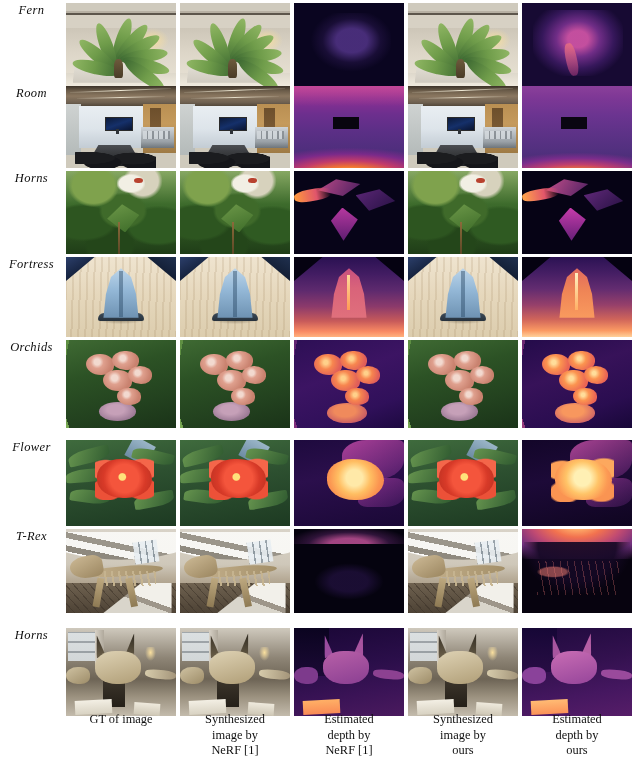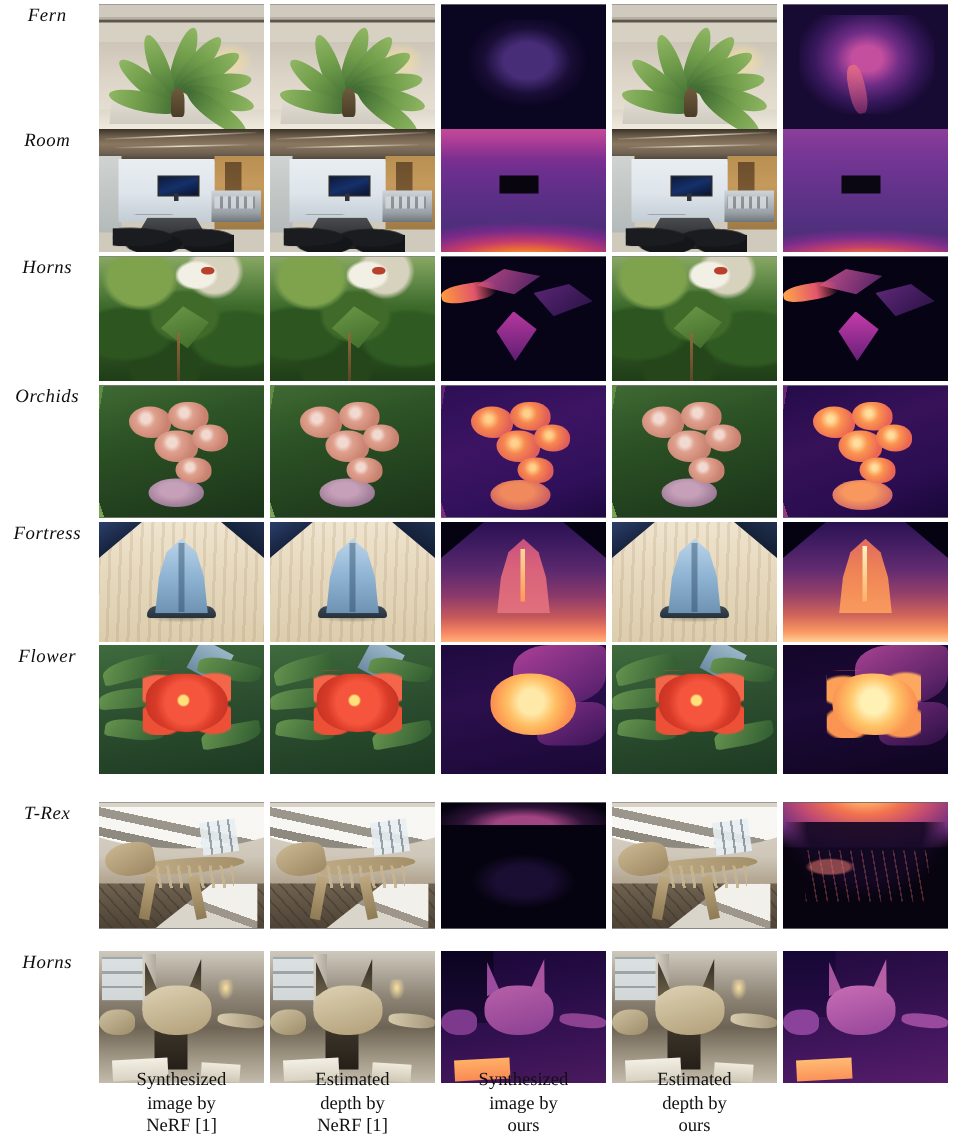--- a/index.html
+++ b/index.html
@@ -956,20 +956,72 @@
           <div class="scene d-leaves-ours">
               <div class="lf2"></div>
               <div class="lf1"></div>
               <div class="hot"></div>
               <div class="lf3"></div>
             </div>
         </div>
       </div>
     </div>
 
+    <div class="row" style="height:80px;margin-top:3px">
+      <div class="rowlabel">Fortress</div>
+      <div class="cells">
+        <div class="cell" style="height:80px">
+          <div class="scene fortress-photo">
+              <div class="wood"></div>
+              <div class="cornerL"></div>
+              <div class="cornerR"></div>
+              <div class="shadow"></div>
+              <div class="base"></div>
+              <div class="tower"></div>
+            </div>
+        </div>
+        <div class="cell" style="height:80px">
+          <div class="scene fortress-photo">
+              <div class="wood"></div>
+              <div class="cornerL"></div>
+              <div class="cornerR"></div>
+              <div class="shadow"></div>
+              <div class="base"></div>
+              <div class="tower"></div>
+            </div>
+        </div>
+        <div class="cell depth" style="height:80px">
+          <div class="scene d-fortress-nerf">
+              <div class="cL"></div>
+              <div class="cR"></div>
+              <div class="tw"></div>
+              <div class="spike"></div>
+            </div>
+        </div>
+        <div class="cell" style="height:80px">
+          <div class="scene fortress-photo">
+              <div class="wood"></div>
+              <div class="cornerL"></div>
+              <div class="cornerR"></div>
+              <div class="shadow"></div>
+              <div class="base"></div>
+              <div class="tower"></div>
+            </div>
+        </div>
+        <div class="cell depth" style="height:80px">
+          <div class="scene d-fortress-ours">
+              <div class="cL"></div>
+              <div class="cR"></div>
+              <div class="tw"></div>
+              <div class="spike"></div>
+            </div>
+        </div>
+      </div>
+    </div>
+
     <div class="row" style="height:88px;margin-top:3px">
       <div class="rowlabel">Orchids</div>
       <div class="cells">
         <div class="cell" style="height:88px">
           <div class="scene orchids-photo">
               <div class="blades"></div>
               <div class="bud"></div>
               <div class="fl f1"></div>
               <div class="fl f2"></div>
               <div class="fl f3"></div>
@@ -1017,73 +1069,21 @@
               <div class="fl f1"></div>
               <div class="fl f2"></div>
               <div class="fl f3"></div>
               <div class="fl f4"></div>
               <div class="fl f5"></div>
             </div>
         </div>
       </div>
     </div>
 
-    <div class="row" style="height:80px;margin-top:3px">
-      <div class="rowlabel">Fortress</div>
-      <div class="cells">
-        <div class="cell" style="height:80px">
-          <div class="scene fortress-photo">
-              <div class="wood"></div>
-              <div class="cornerL"></div>
-              <div class="cornerR"></div>
-              <div class="shadow"></div>
-              <div class="base"></div>
-              <div class="tower"></div>
-            </div>
-        </div>
-        <div class="cell" style="height:80px">
-          <div class="scene fortress-photo">
-              <div class="wood"></div>
-              <div class="cornerL"></div>
-              <div class="cornerR"></div>
-              <div class="shadow"></div>
-              <div class="base"></div>
-              <div class="tower"></div>
-            </div>
-        </div>
-        <div class="cell depth" style="height:80px">
-          <div class="scene d-fortress-nerf">
-              <div class="cL"></div>
-              <div class="cR"></div>
-              <div class="tw"></div>
-              <div class="spike"></div>
-            </div>
-        </div>
-        <div class="cell" style="height:80px">
-          <div class="scene fortress-photo">
-              <div class="wood"></div>
-              <div class="cornerL"></div>
-              <div class="cornerR"></div>
-              <div class="shadow"></div>
-              <div class="base"></div>
-              <div class="tower"></div>
-            </div>
-        </div>
-        <div class="cell depth" style="height:80px">
-          <div class="scene d-fortress-ours">
-              <div class="cL"></div>
-              <div class="cR"></div>
-              <div class="tw"></div>
-              <div class="spike"></div>
-            </div>
-        </div>
-      </div>
-    </div>
-
-    <div class="row" style="height:86px;margin-top:2px">
+    <div class="row" style="height:86px;margin-top:12px">
       <div class="rowlabel">Flower</div>
       <div class="cells">
         <div class="cell" style="height:86px">
           <div class="scene flower-photo">
             <div class="sky"></div>
             <div class="leaf l1"></div>
               <div class="leaf l2"></div>
               <div class="leaf l3"></div>
             <div class="leaf l4"></div>
               <div class="leaf l5"></div>
@@ -1127,21 +1127,21 @@
           <div class="scene d-flower-ours">
               <div class="leafhi"></div>
               <div class="leafhi2"></div>
               <div class="spk"></div>
               <div class="bloom"></div>
             </div>
         </div>
       </div>
     </div>
 
-    <div class="row" style="height:96px;margin-top:19px">
+    <div class="row" style="height:96px;margin-top:3px">
       <div class="rowlabel">T-Rex</div>
       <div class="cells">
         <div class="cell" style="height:84px">
           <div class="scene trex-photo">
             <div class="hall"></div>
               <div class="ramp"></div>
               <div class="win"></div>
             <div class="rail"></div>
               <div class="stair"></div>
             <div class="spine"></div>
@@ -1270,20 +1270,23 @@
         </div>
       </div>
     </div>
 
   </div>
 
   <div class="captions" style="top:712px">
     <div class="capspacer"></div>
     <div class="caps">
 
+      <div class="cap">
+        <span class="ln">GT of image</span>
+      </div>
 
       <div class="cap">
         <span class="ln">Synthesized</span>
         <span class="ln">image by</span>
         <span class="ln">NeRF [1]</span>
       </div>
 
       <div class="cap">
         <span class="ln">Estimated</span>
         <span class="ln">depth by</span>

